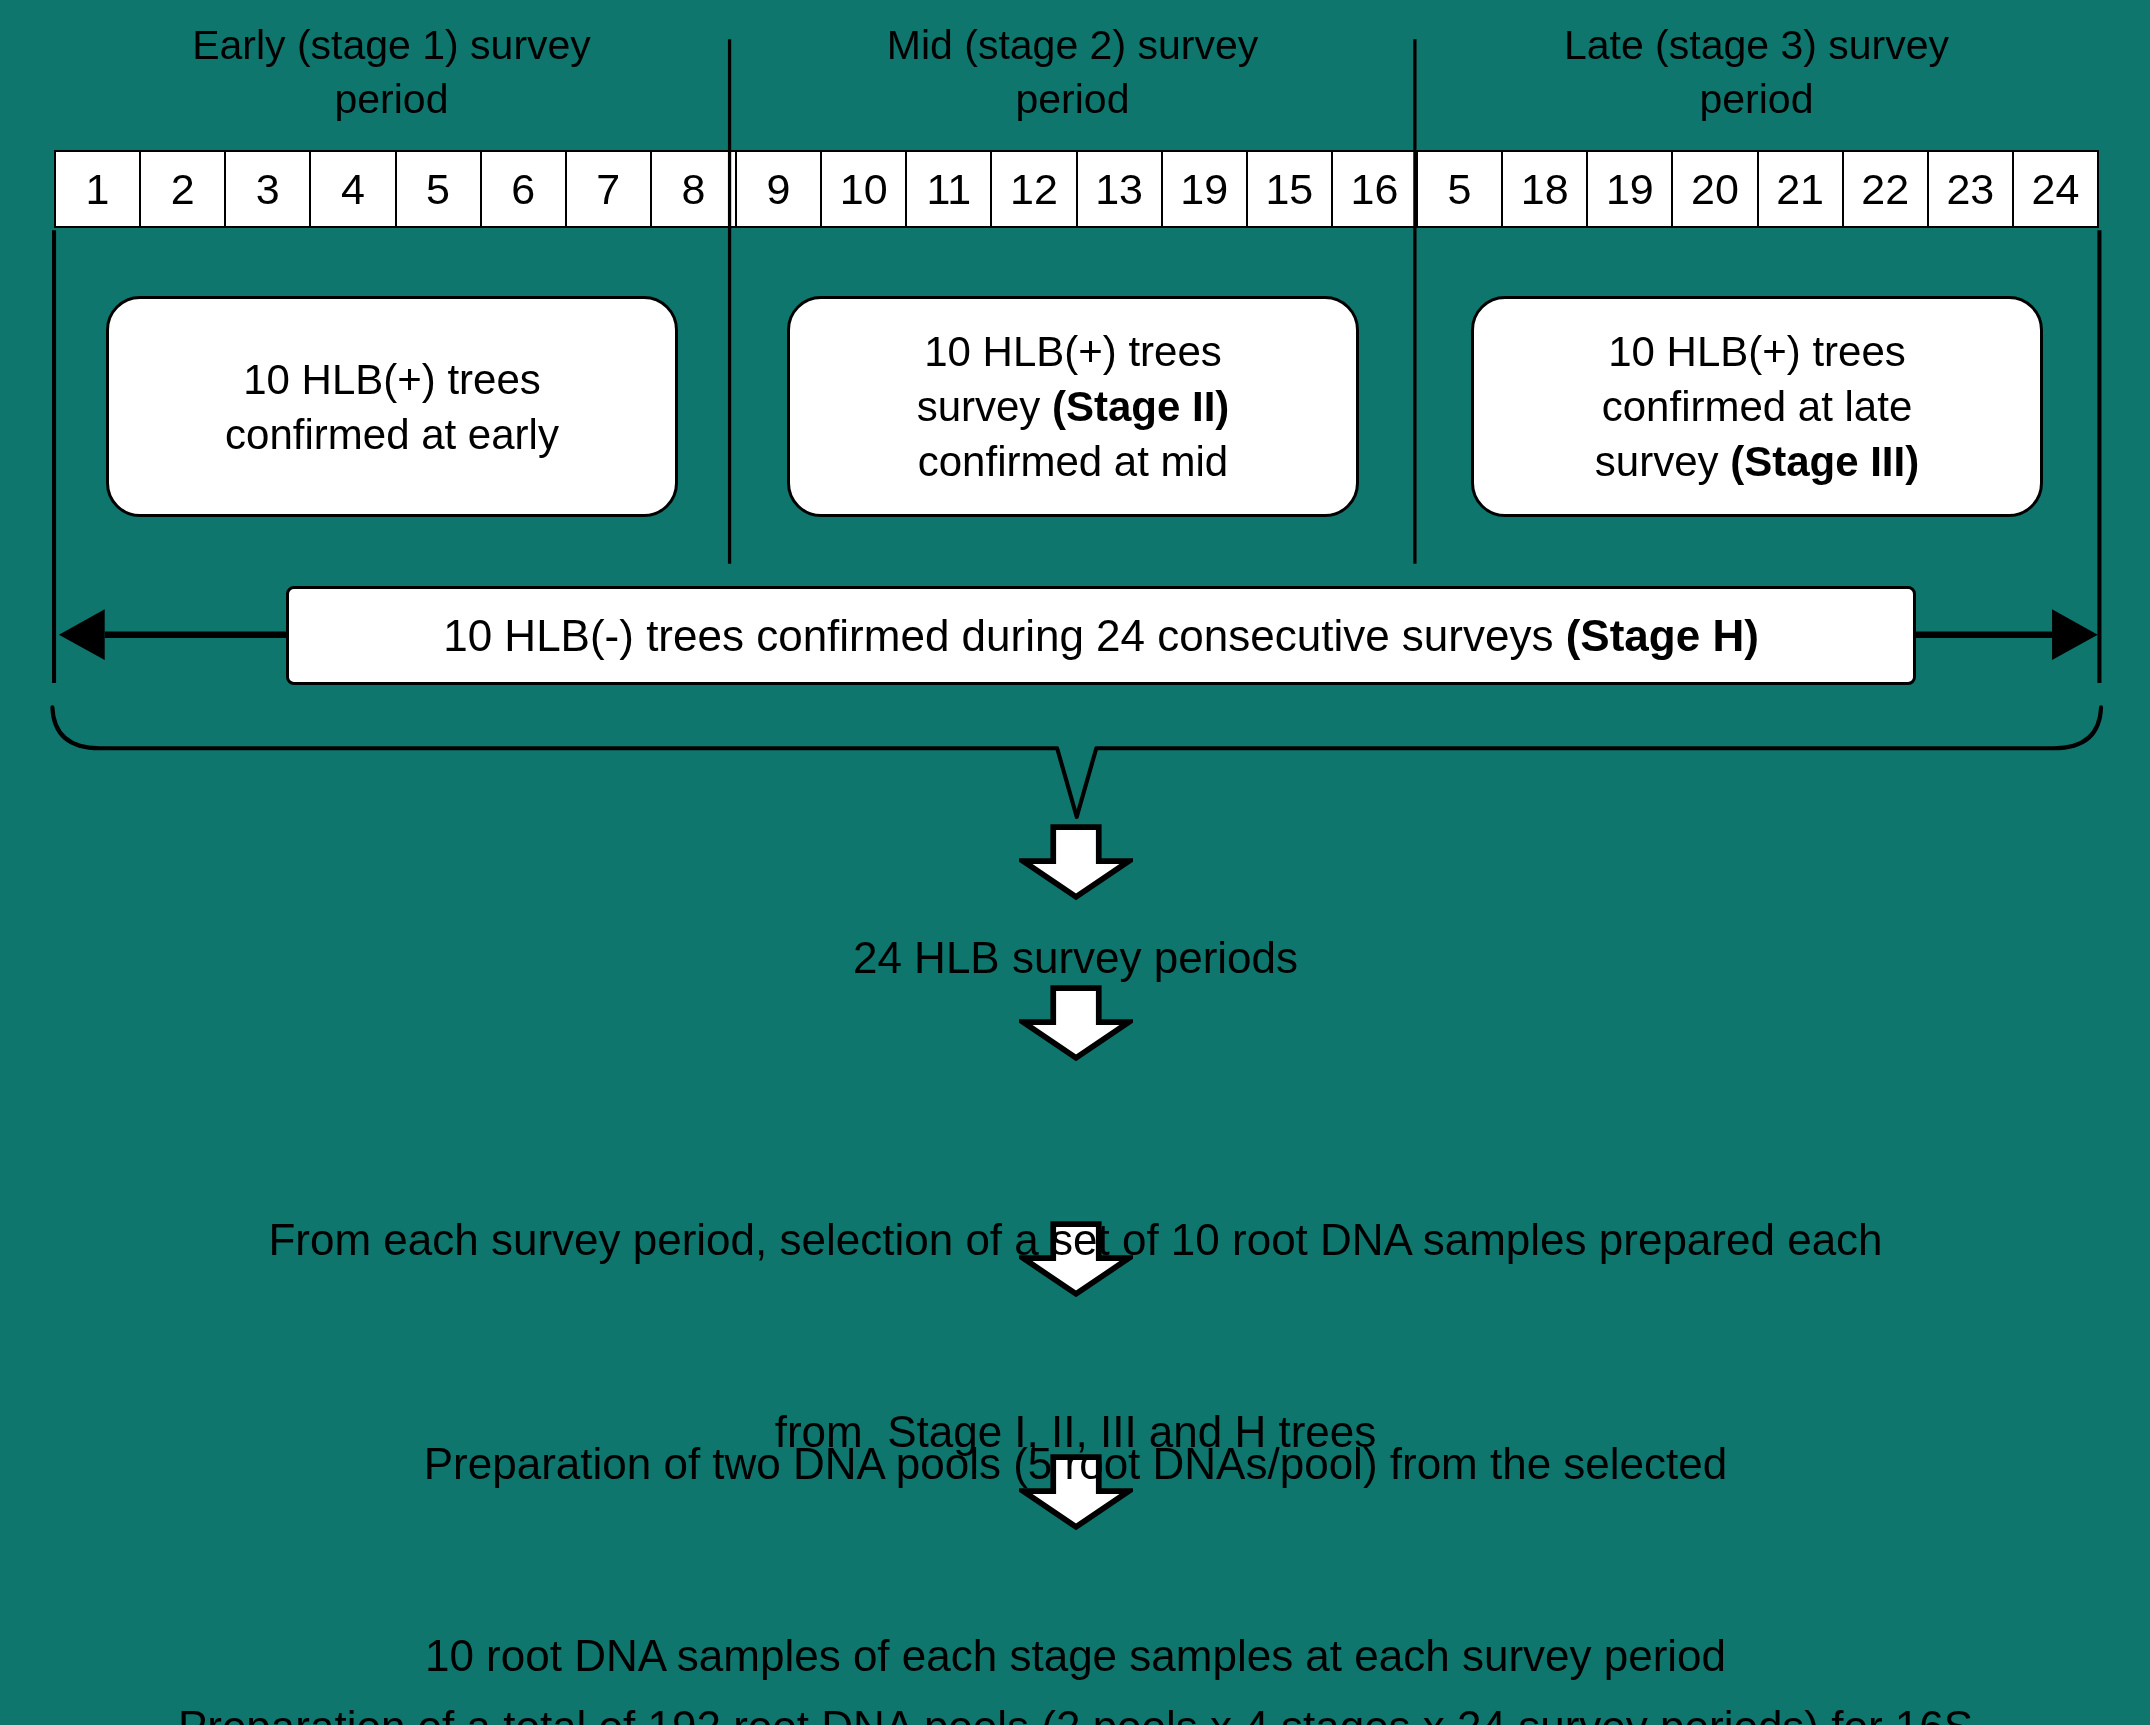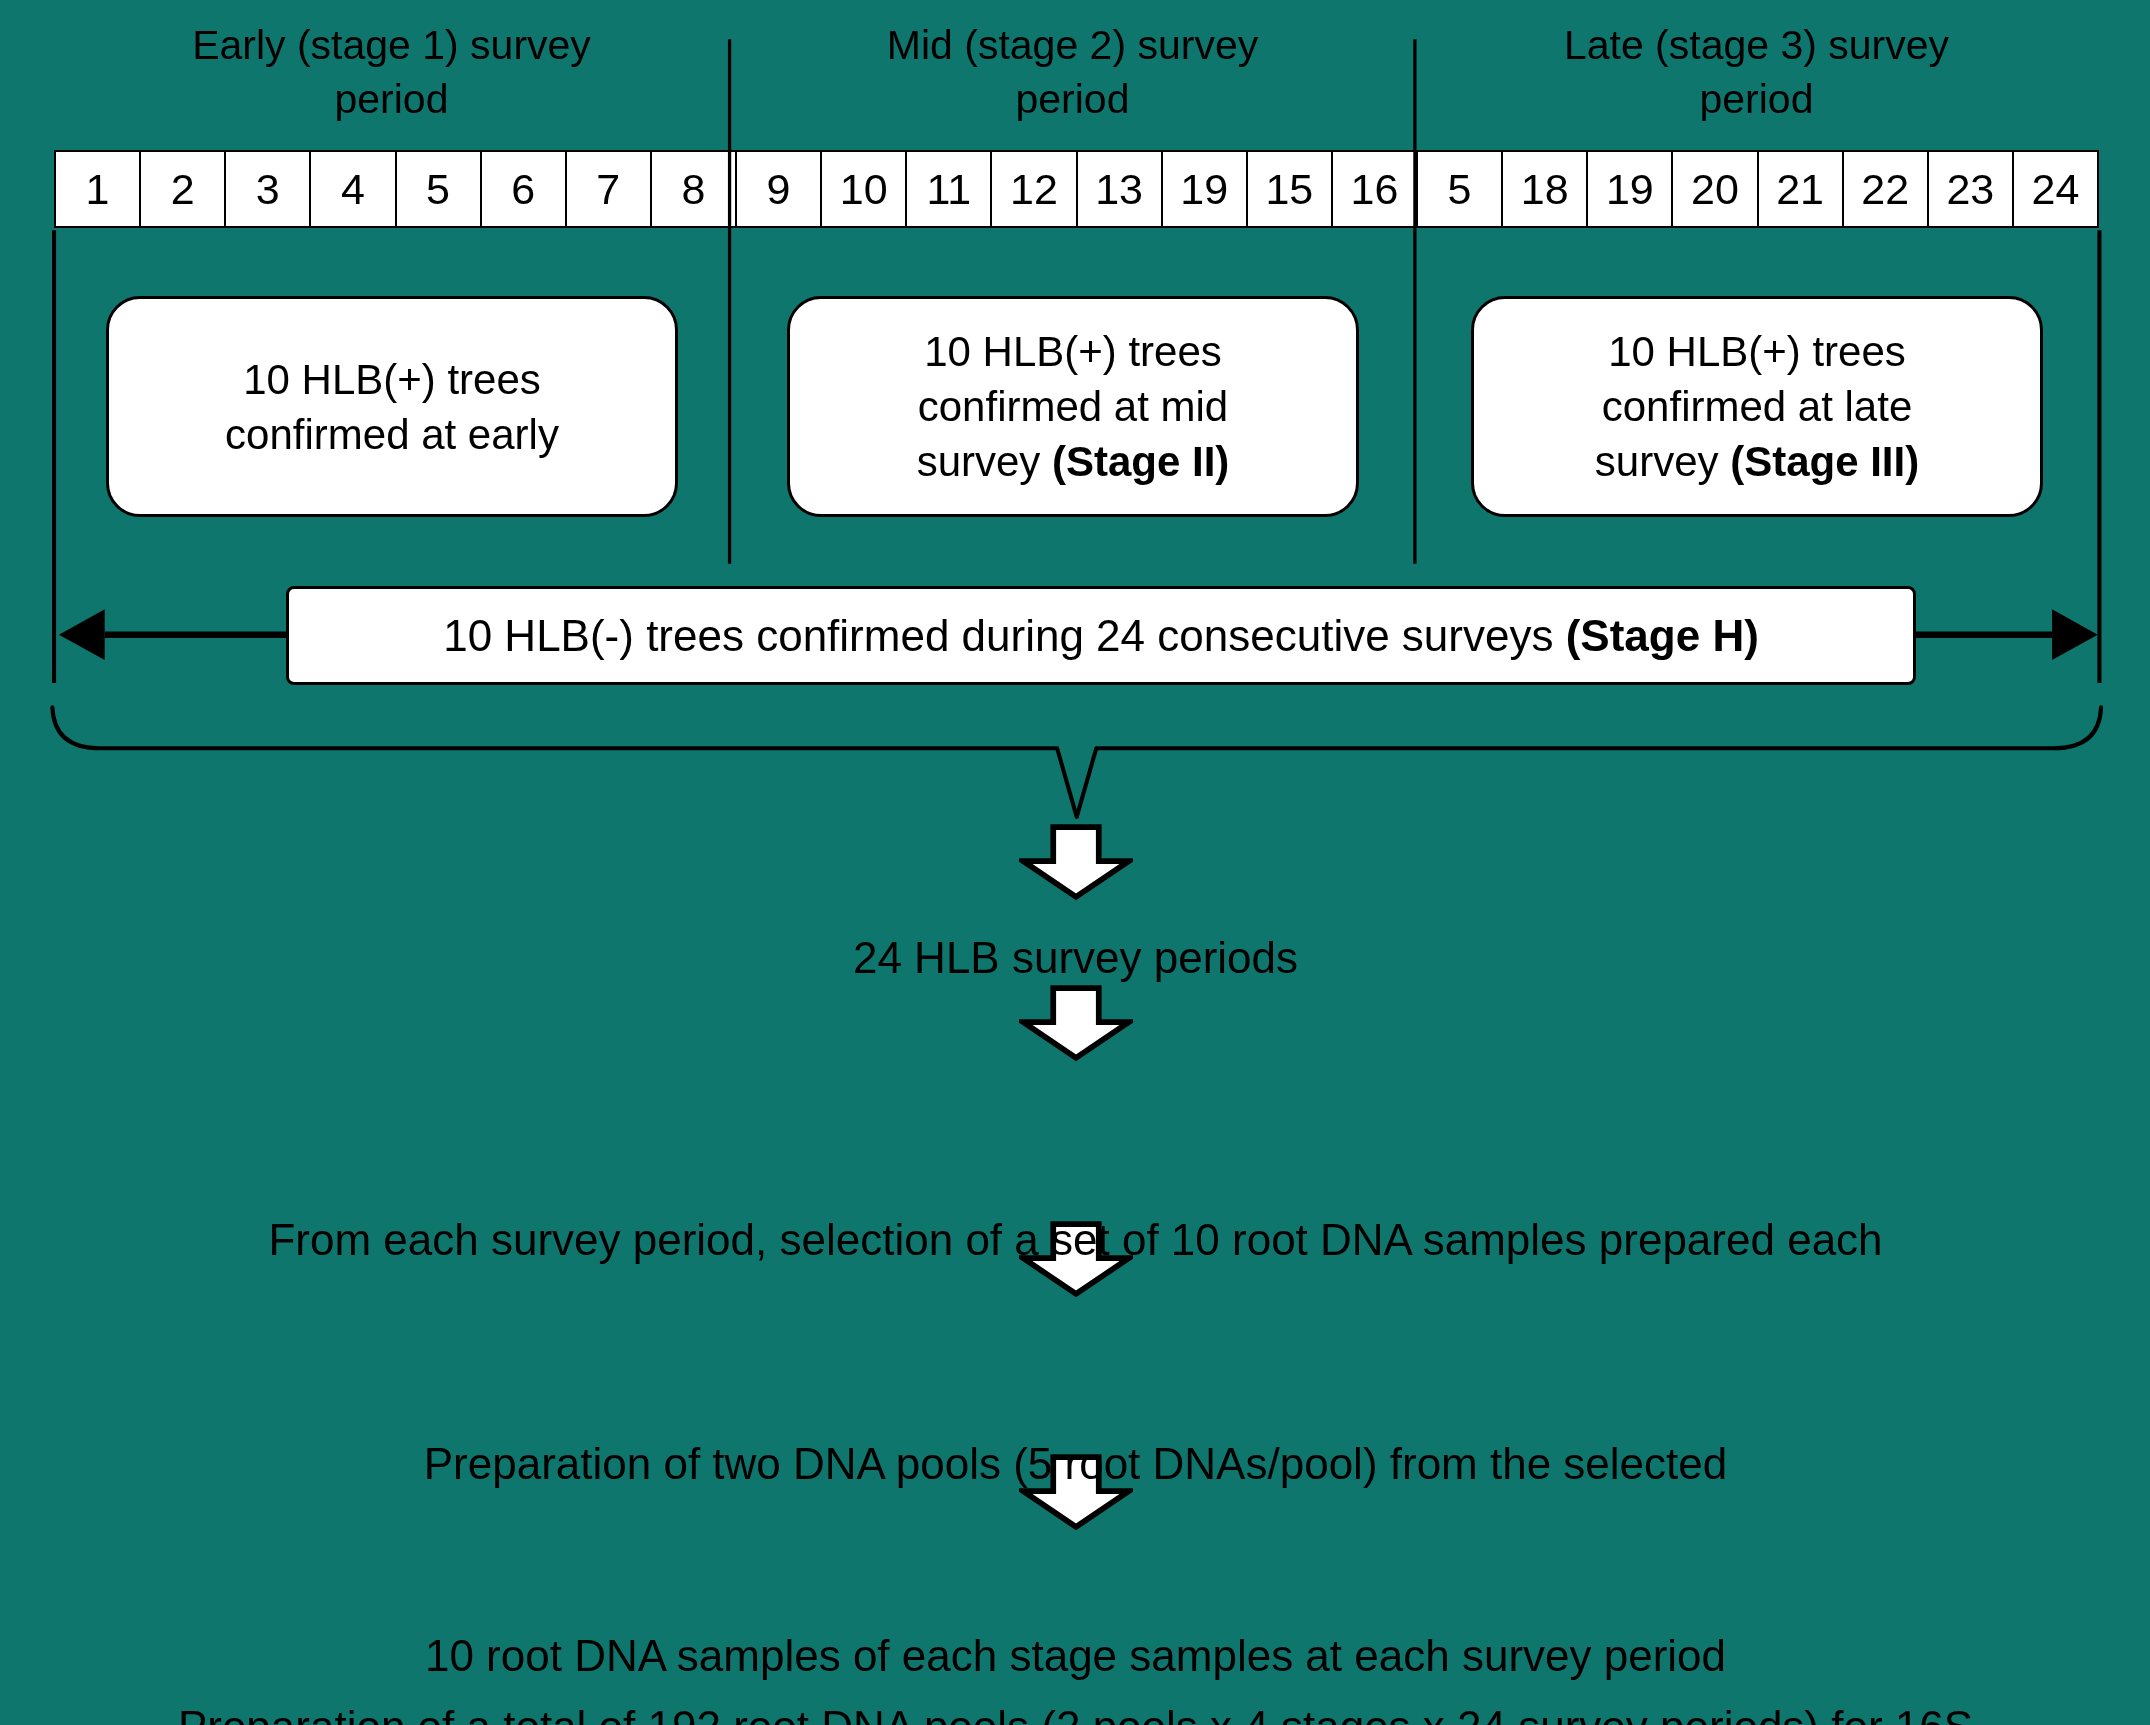--- a/index.html
+++ b/index.html
@@ -59,22 +59,22 @@
       <div class="cell">23</div>
       <div class="cell">24</div>
     </div>
 
   <div class="abs stage-box" style="left:106px;">
     <div>10 HLB(+) trees</div>
     <div>confirmed at early</div>
   </div>
   <div class="abs stage-box" style="left:787px;">
     <div>10 HLB(+) trees</div>
+    <div><span>survey </span><b>(Stage II)</b></div>
     <div>confirmed at mid</div>
-    <div><span>survey </span><b>(Stage II)</b></div>
   </div>
   <div class="abs stage-box" style="left:1471px;">
     <div>10 HLB(+) trees</div>
     <div>confirmed at late</div>
     <div><span>survey </span><b>(Stage III)</b></div>
   </div>
 
   <div id="stageh" class="abs">
     <div><span>10 HLB(-) trees confirmed during 24 consecutive surveys </span><b>(Stage H)</b></div>
   </div>
@@ -104,20 +104,21 @@
   <svg class="abs down-arrow" style="top:1220px;" width="114" height="78" viewBox="0 0 140 96">
     <path d="M42,5 H98 V47 H135 L70,91 L5,47 H42 Z" fill="#ffffff" stroke="#000000" stroke-width="7"></path>
   </svg>
   <svg class="abs down-arrow" style="top:1453px;" width="114" height="78" viewBox="0 0 140 96">
     <path d="M42,5 H98 V47 H135 L70,91 L5,47 H42 Z" fill="#ffffff" stroke="#000000" stroke-width="7"></path>
   </svg>
 
   <div class="abs flow-text" style="top:910px;margin-top:16px;">24 HLB survey periods</div>
   <div class="abs flow-text" style="top:1080px;">
     <div>From each survey period, selection of a set of 10 root DNA samples prepared each</div>
+    <div>from  Stage I, II, III and H trees</div>
   </div>
   <div class="abs flow-text" style="top:1304px;">
     <div>Preparation of two DNA pools (5 root DNAs/pool) from the selected</div>
     <div>10 root DNA samples of each stage samples at each survey period</div>
   </div>
   <div class="abs flow-text" style="top:1567px;">
     <div>Preparation of a total of 192 root DNA pools (2 pools x 4 stages x 24 survey periods) for 16S</div>
     
   </div>
 

